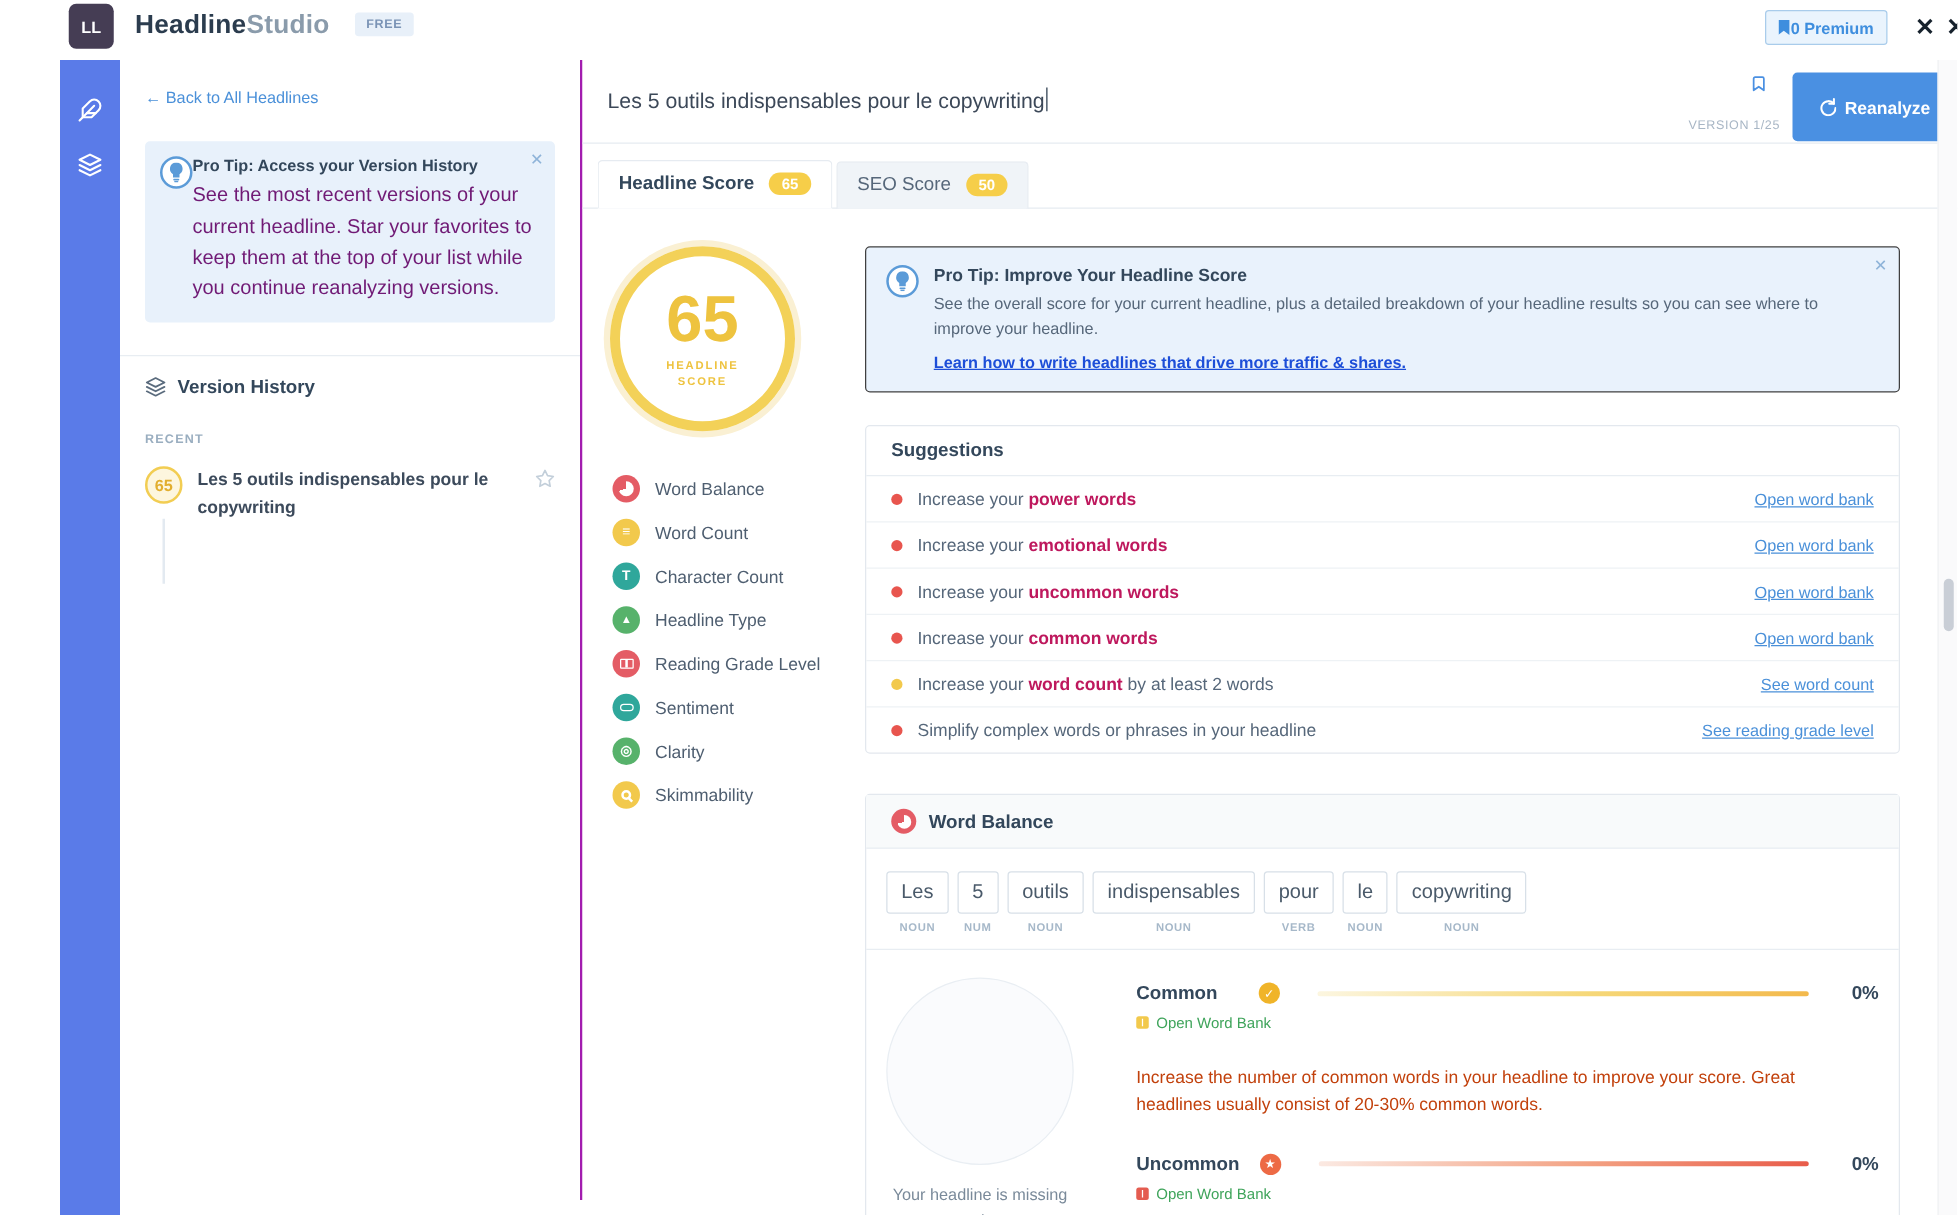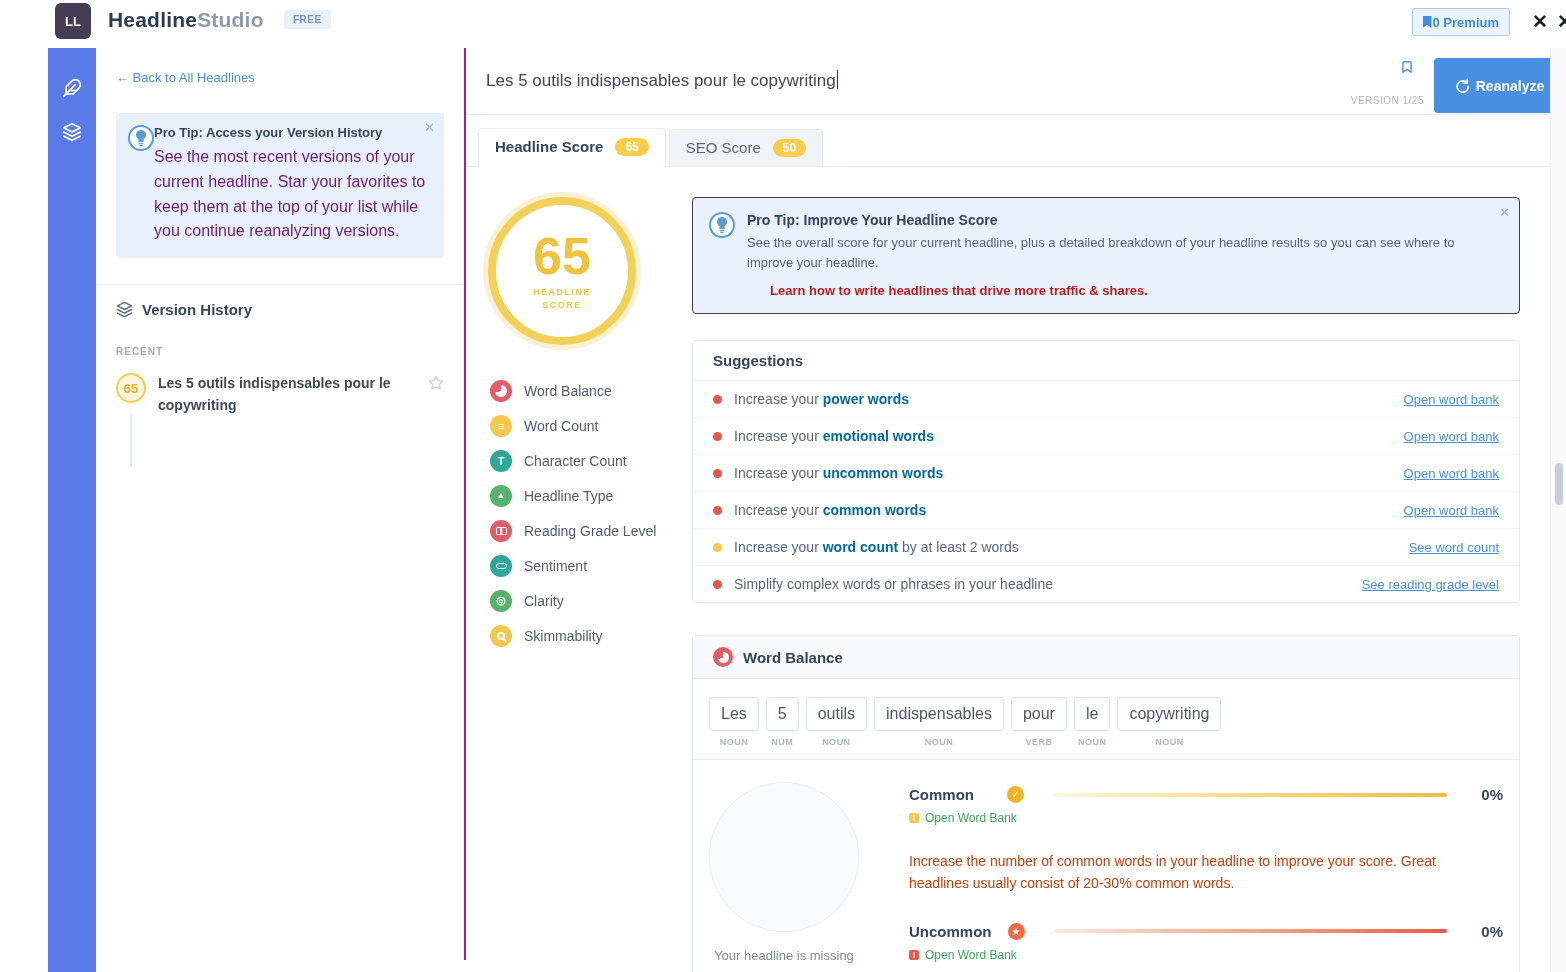--- a/index.html
+++ b/index.html
@@ -94,33 +94,33 @@
   .pill { width:11px; height:6px; border:1.5px solid #fff; border-radius:3px; }
   .mag { width:8px; height:8px; border:2px solid #fff; border-radius:50%; position:relative; }
   .mag::after { content:""; position:absolute; width:2px; height:5px; background:#fff; right:-2px; bottom:-4px; transform:rotate(-45deg); }
   .tri { font-size:9px; line-height:1; }
 
   
   .protip-main { margin-top:30px; background:#E9F2FC; border:1px solid #404040; border-radius:4px;
                  padding:14px 16px; display:flex; gap:12px; position:relative; }
   .protip-main .protip-title { font-size:14px; }
   .protip-main .protip-body { font-size:13px; color:#56677A; margin-bottom:8px; max-width:760px; }
-  .protip-link { font-size:13px; font-weight:bold; color:#b91c1c; cursor:pointer;margin-left:23px; }
+  .protip-link { font-size:13px; font-weight:bold; color:#1d4ed8; text-decoration:underline; cursor:pointer; }
 
   
   .panel { border:1px solid #E3E8EE; border-radius:4px; background:#fff; }
   .sugg-panel { margin-top:26px; }
   .panel-header { padding:11px 20px; font-size:15px; font-weight:bold; color:#33475B; border-bottom:1px solid #E8EDF2;
                   display:flex; align-items:center; gap:10px; }
   .sugg-row { display:flex; align-items:center; padding:10px 20px; border-bottom:1px solid #EEF2F5; font-size:14px; color:#56677A; }
   .sugg-row:last-child { border-bottom:none; }
   .dot { flex:0 0 9px; width:9px; height:9px; border-radius:50%; margin-right:12px; }
   .dot[data-status="red"] { background:#E8554E; }
   .dot[data-status="yellow"] { background:#F2C94C; }
-  .sugg-row b { color:#0369a1; }
+  .sugg-row b { color:#be185d; }
   .sugg-link { margin-left:auto; font-size:13px; color:#4A90D9; text-decoration:underline; cursor:pointer; }
 
   
   .wb-panel { margin-top:32px; }
   .wb-header { background:#F8FAFB; }
   .wb-icon { width:20px; height:20px; border-radius:50%; background:#E45C65; display:flex; align-items:center; justify-content:center; }
   .wb-icon .pie { width:11px; height:11px; }
   .words-row { display:flex; gap:7px; padding:18px 16px 12px 16px; border-bottom:1px solid #E8EDF2; flex-wrap:wrap; }
   .word-col { display:flex; flex-direction:column; align-items:center; }
   .word-chip { border:1px solid #D8E0E8; border-radius:3px; background:#fff; padding:7px 11px; font-size:16px; color:#4A5A6A; }

